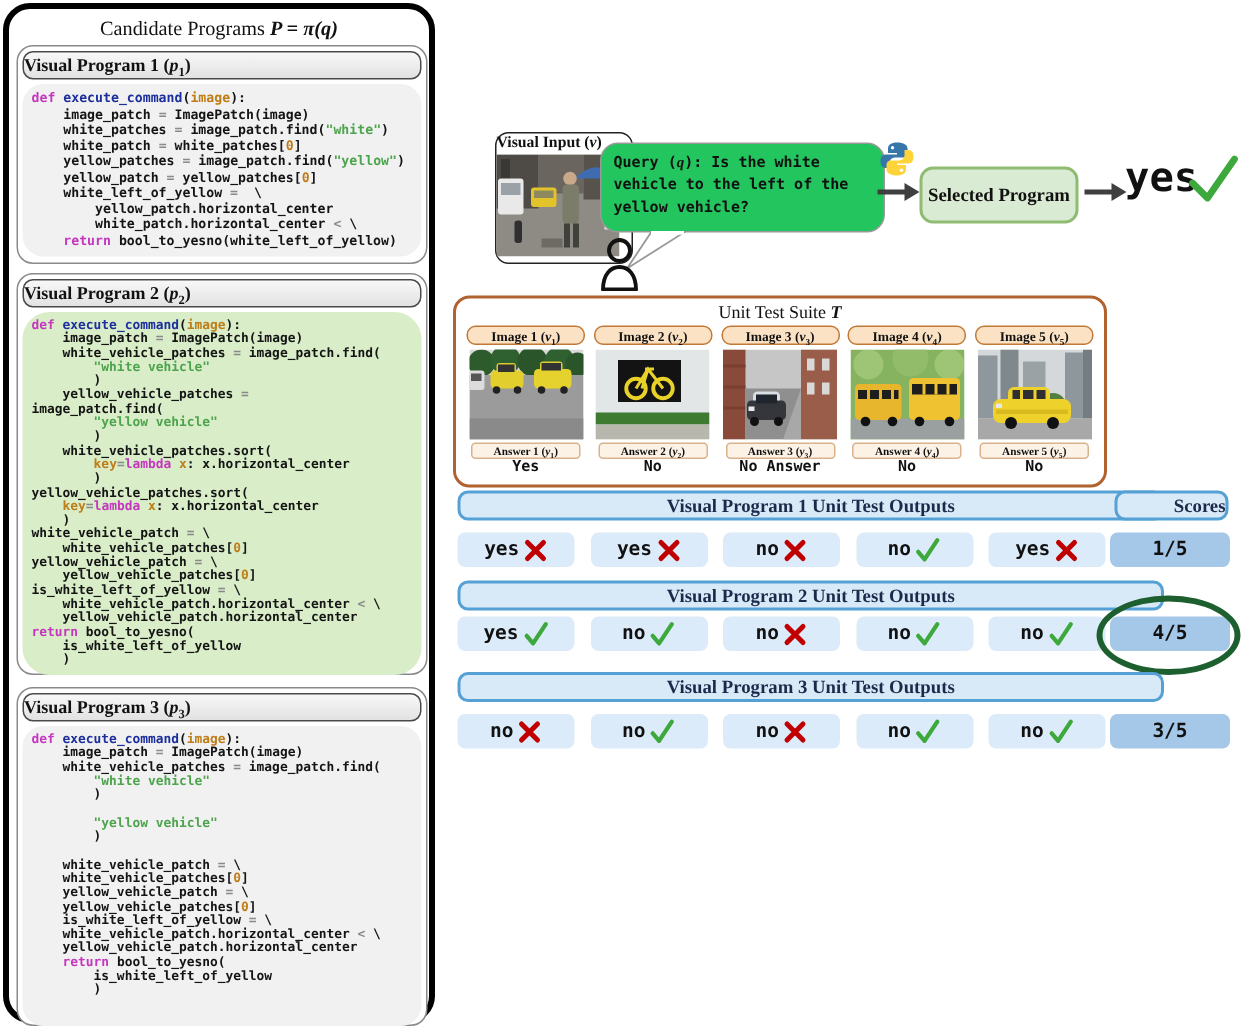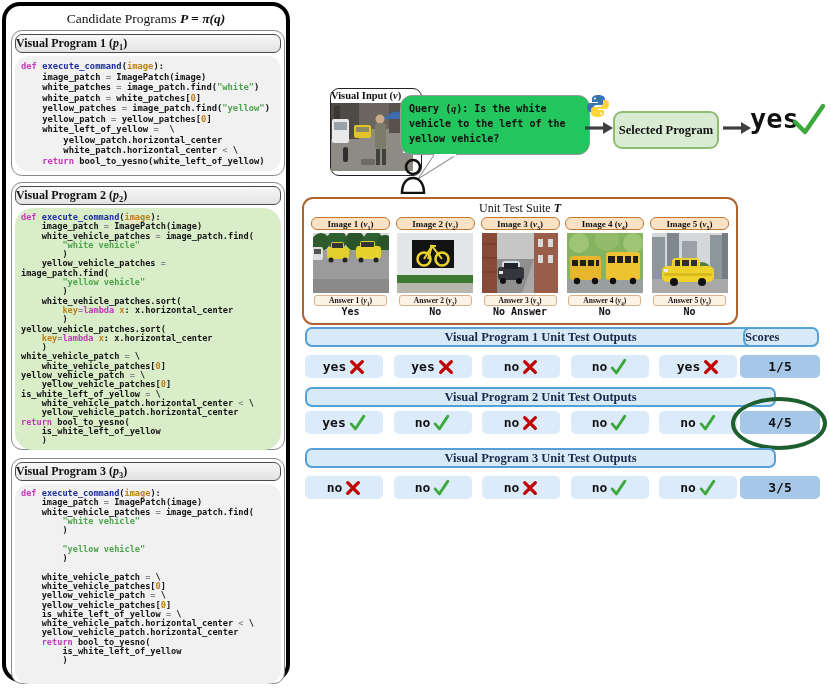--- a/index.html
+++ b/index.html
@@ -71,21 +71,21 @@
   .ans-label{border:1px solid var(--ans_border);background:var(--ans_bg);border-radius:3px;
              font-weight:bold;font-size:7.5px;height:11px;line-height:10px;box-sizing:border-box;margin:0 3px;}
   .ans-value{font-family:"DejaVu Sans Mono",monospace;font-weight:bold;font-size:10px;line-height:12px;}
 
   
   .out-header{position:absolute;left:305px;width:471px;height:20px;background:var(--out_header_bg);
               border:2px solid var(--out_header_border);border-radius:7px;box-sizing:border-box;
               text-align:center;font-weight:bold;font-size:12.5px;line-height:16px;color:#1b2a4a;}
   .scores-header{position:absolute;left:743px;top:327px;width:76px;height:20px;background:var(--out_header_bg);
               border:2px solid var(--out_header_border);border-radius:7px;box-sizing:border-box;
-              text-align:left;font-weight:bold;font-size:12.5px;line-height:16px;color:#1b2a4a;}
+              text-align:right;font-weight:bold;font-size:12.5px;line-height:16px;color:#1b2a4a;}
   .h1{top:327px;} .h2{top:387px;} .h3{top:448px;}
   .out-row{position:absolute;left:305px;width:432px;height:23px;display:flex;justify-content:space-between;}
   .r1{top:355px;} .r2{top:411px;} .r3{top:476px;}
   .ocell{width:78px;height:23px;background:var(--out_cell_bg);border-radius:5px;
          display:flex;align-items:center;justify-content:center;gap:3px;
          font-family:"DejaVu Sans Mono",monospace;font-weight:bold;font-size:13px;}
   .score-cell{position:absolute;left:740px;width:80px;height:23px;background:var(--score_bg);border-radius:5px;
          display:flex;align-items:center;justify-content:center;
          font-family:"DejaVu Sans Mono",monospace;font-weight:bold;font-size:13px;}
   .circle{position:absolute;left:731px;top:397px;width:96px;height:53px;border:4px solid var(--circle_green);

